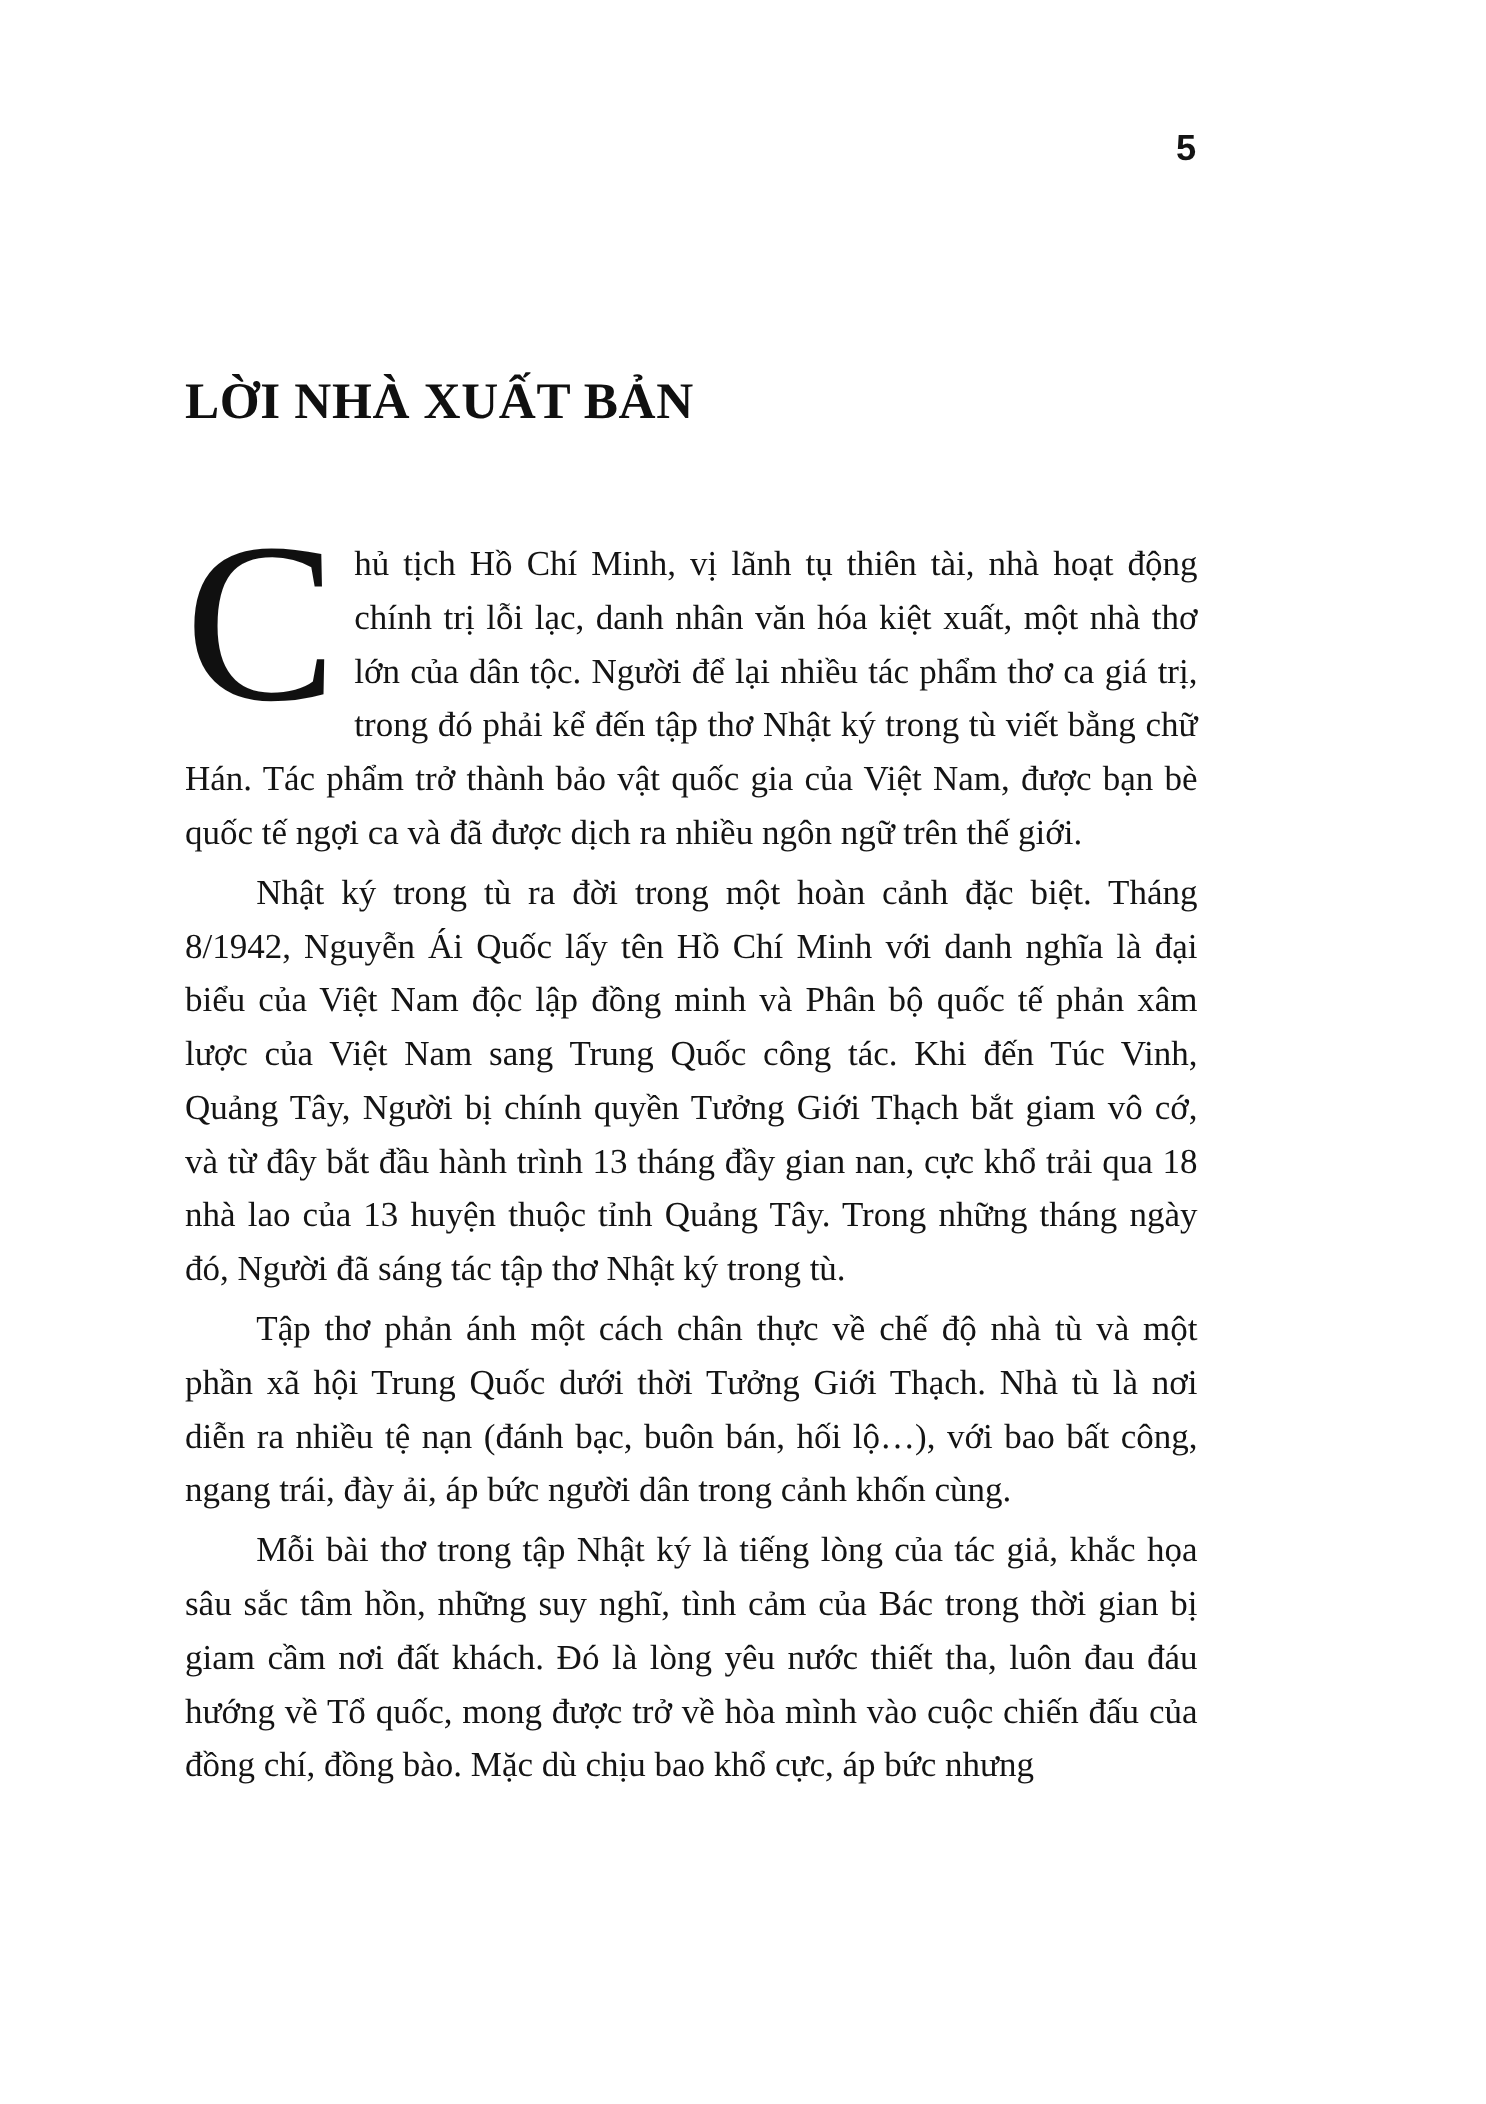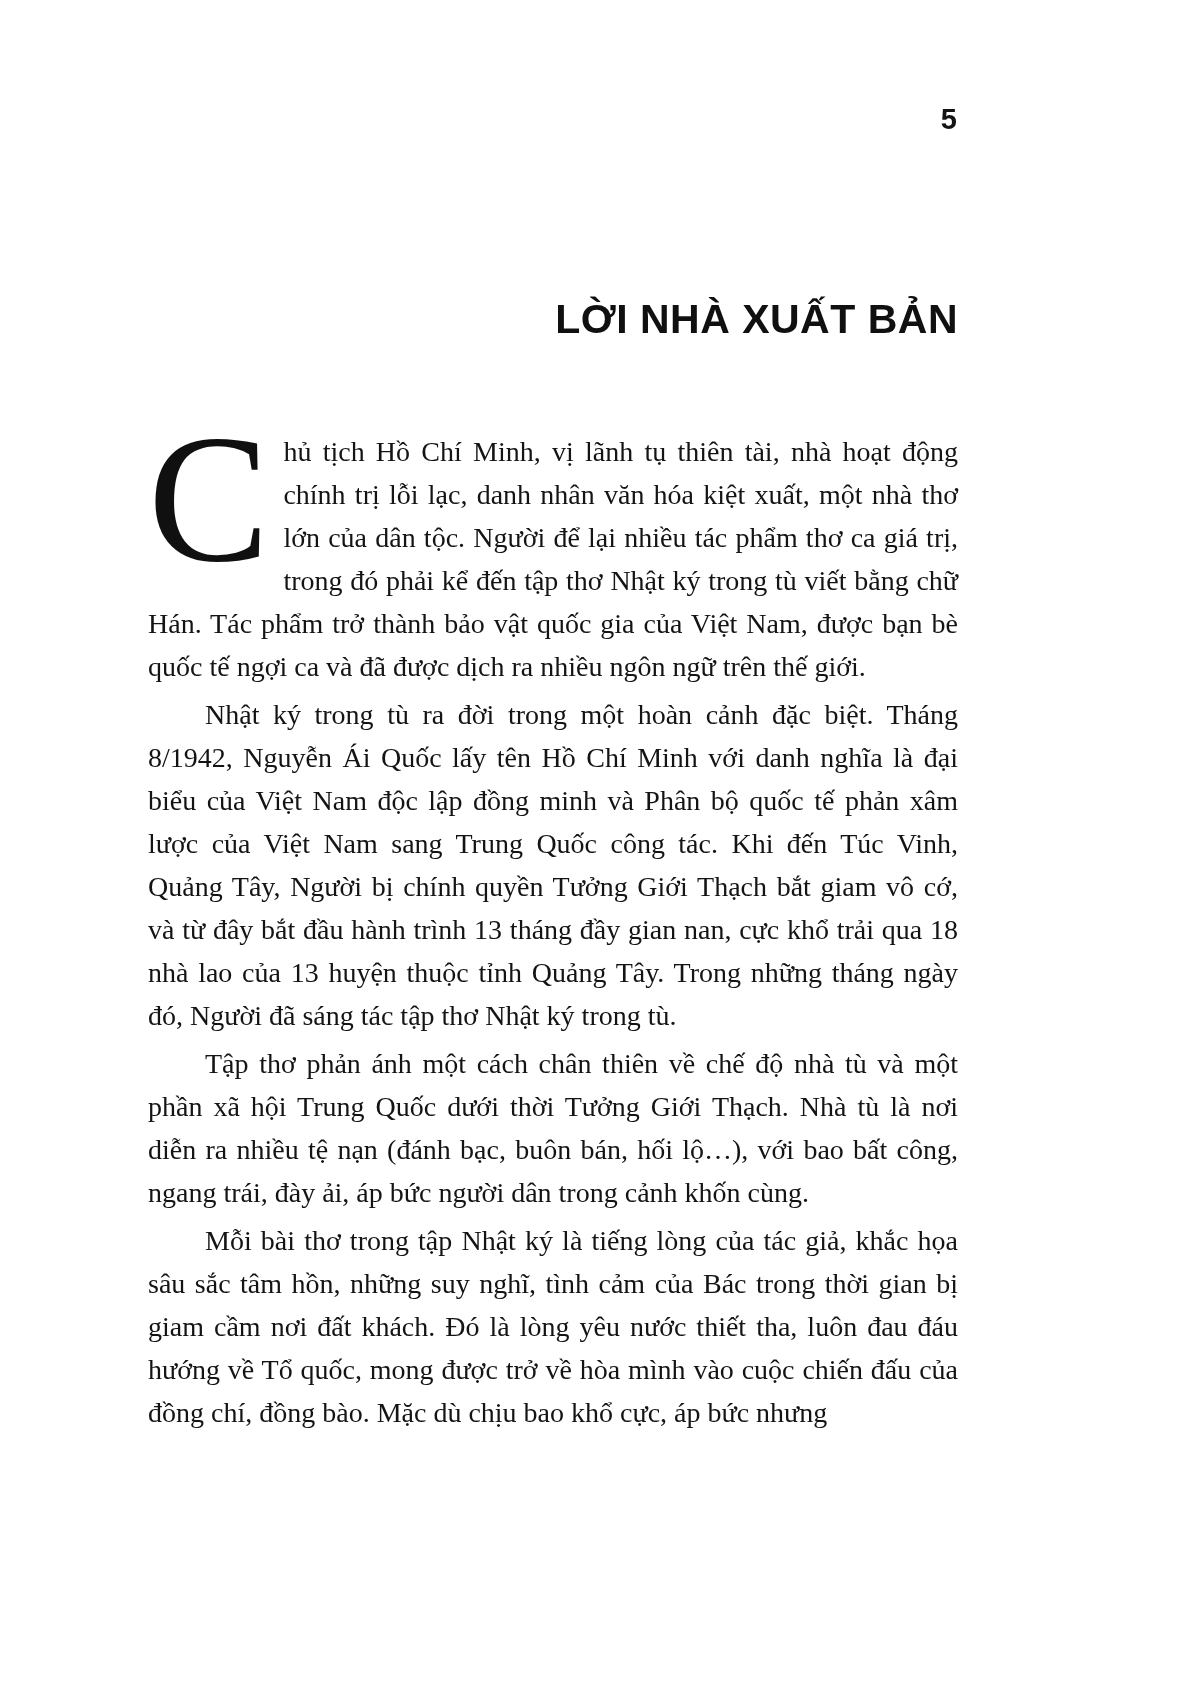--- a/index.html
+++ b/index.html
@@ -24,22 +24,22 @@
     font-weight: bold;
     font-size: 29px;
     color: #141414;
   }
   .chapter-title {
     position: absolute;
     top: 296px;
     left: 148px;
     width: 810px;
     margin: 0;
-    text-align: right;
-    font-family: Liberation Sans, sans-serif;
+    text-align: left;
+    font-family: Liberation Serif, serif;
     font-weight: bold;
     font-size: 41px;
     letter-spacing: 0.5px;
     color: #101010;
   }
   .body-text {
     position: absolute;
     top: 430px;
     left: 148px;
     width: 810px;
@@ -78,21 +78,21 @@
 
     <p>
       <span class="dropcap">C</span><span>hủ tịch Hồ Chí Minh, vị lãnh tụ thiên tài, nhà hoạt động chính trị lỗi lạc, danh nhân văn hóa kiệt xuất, một nhà thơ lớn của dân tộc. Người để lại nhiều tác phẩm thơ ca giá trị, trong đó phải kể đến tập thơ </span><span class="italic">Nhật ký trong tù</span><span> viết bằng chữ Hán. Tác phẩm trở thành bảo vật quốc gia của Việt Nam, được bạn bè quốc tế ngợi ca và đã được dịch ra nhiều ngôn ngữ trên thế giới.</span>
     </p>
 
     <p class="indented">
       <span class="italic">Nhật ký trong tù</span><span> ra đời trong một hoàn cảnh đặc biệt. Tháng 8/1942, Nguyễn Ái Quốc lấy tên Hồ Chí Minh với danh nghĩa là đại biểu của Việt Nam độc lập đồng minh và Phân bộ quốc tế phản xâm lược của Việt Nam sang Trung Quốc công tác. Khi đến Túc Vinh, Quảng Tây, Người bị chính quyền Tưởng Giới Thạch bắt giam vô cớ, và từ đây bắt đầu hành trình 13 tháng đầy gian nan, cực khổ trải qua 18 nhà lao của 13 huyện thuộc tỉnh Quảng Tây. Trong những tháng ngày đó, Người đã sáng tác tập thơ </span><span class="italic">Nhật ký trong tù.</span>
     </p>
 
     <p class="indented">
-      <span>Tập thơ phản ánh một cách chân thiên về chế độ nhà tù và một phần xã hội Trung Quốc dưới thời Tưởng Giới Thạch. Nhà tù là nơi diễn ra nhiều tệ nạn (đánh bạc, buôn bán, hối lộ…), với bao bất công, ngang trái, đày ải, áp bức người dân trong cảnh khốn cùng.</span>
+      <span>Tập thơ phản ánh một cách chân thực về chế độ nhà tù và một phần xã hội Trung Quốc dưới thời Tưởng Giới Thạch. Nhà tù là nơi diễn ra nhiều tệ nạn (đánh bạc, buôn bán, hối lộ…), với bao bất công, ngang trái, đày ải, áp bức người dân trong cảnh khốn cùng.</span>
     </p>
 
     <p class="indented">
       <span>Mỗi bài thơ trong tập Nhật ký là tiếng lòng của tác giả, khắc họa sâu sắc tâm hồn, những suy nghĩ, tình cảm của Bác trong thời gian bị giam cầm nơi đất khách. Đó là lòng yêu nước thiết tha, luôn đau đáu hướng về Tổ quốc, mong được trở về hòa mình vào cuộc chiến đấu của đồng chí, đồng bào. Mặc dù chịu bao khổ cực, áp bức nhưng</span>
     </p>
 
   </div>
 
 </div>
 

